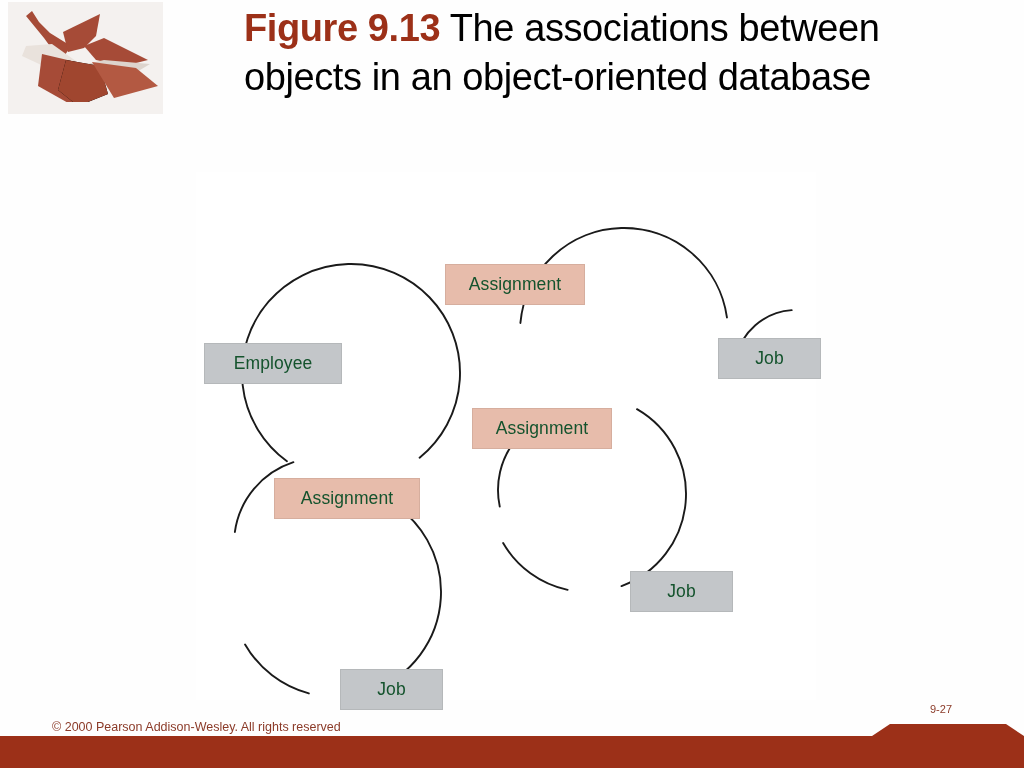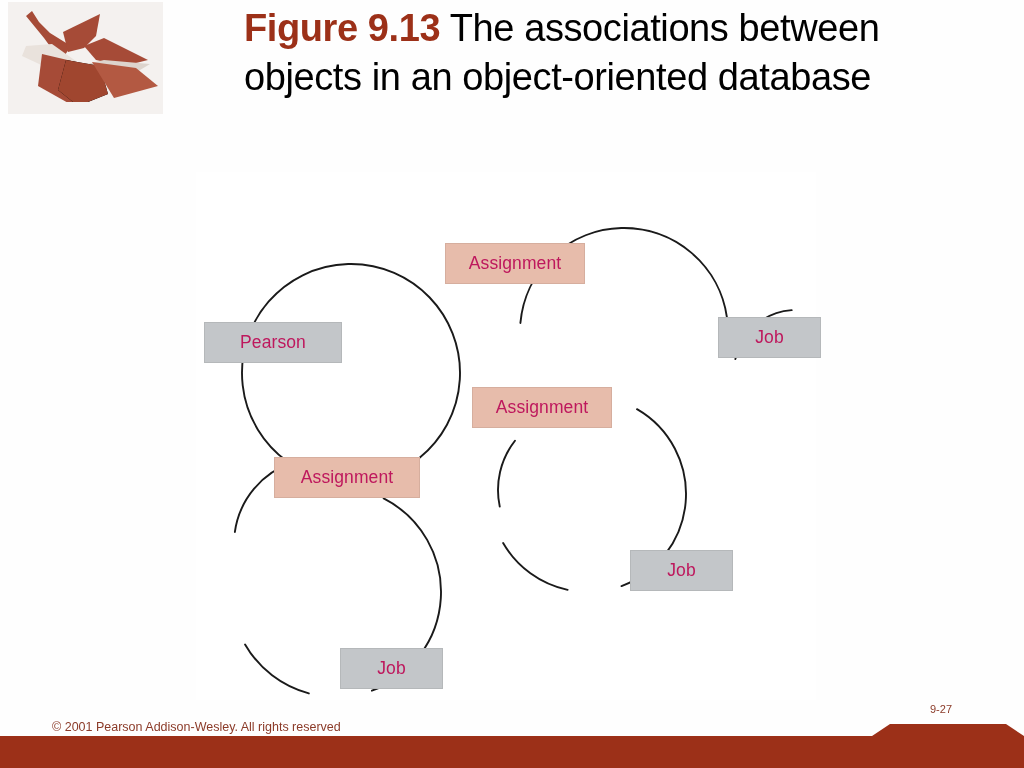--- a/index.html
+++ b/index.html
@@ -71,24 +71,25 @@
     height: 528px;
   }
 
   .node {
     position: absolute;
     box-sizing: border-box;
     display: flex;
     align-items: center;
     justify-content: center;
     font-size: 17.5px;
-    color: #be185d;
+    color: #14532d;
     letter-spacing: 0.1px;
     white-space: nowrap;
     border: 1px solid rgba(0,0,0,0.07);
+    margin-top: 21px;
   }
   .node.kind-assignment { background: #e7bcab; }
   .node.kind-entity     { background: #c3c6c9; }
 
   
   #copyright {
     position: absolute;
     left: 52px;
     top: 720px;
     font-size: 12.5px;
@@ -143,21 +144,21 @@
         <path d="M 539.35 187.11 A 62 62 0 0 1 595.68 138.15" fill="none" stroke="#1a1a1a" stroke-width="1.9" stroke-linecap="round"></path>
         <path d="M 38.84 360.03 A 86 86 0 0 1 97.42 290.21" fill="none" stroke="#1a1a1a" stroke-width="1.9" stroke-linecap="round"></path>
         <path d="M 187.67 326.44 A 105 105 0 0 1 175.91 518.67" fill="none" stroke="#1a1a1a" stroke-width="1.9" stroke-linecap="round"></path>
         <path d="M 112.82 521.42 A 105 105 0 0 1 49.07 472.50" fill="none" stroke="#1a1a1a" stroke-width="1.9" stroke-linecap="round"></path>
         <path d="M 441.00 237.13 A 98 98 0 0 1 425.52 414.09" fill="none" stroke="#1a1a1a" stroke-width="1.9" stroke-linecap="round"></path>
         <path d="M 371.62 417.86 A 98 98 0 0 1 307.13 371.00" fill="none" stroke="#1a1a1a" stroke-width="1.9" stroke-linecap="round"></path>
         <path d="M 303.75 334.63 A 80 80 0 0 1 318.96 268.75" fill="none" stroke="#1a1a1a" stroke-width="1.9" stroke-linecap="round"></path>
       </svg>
     <div id="node-layer">
         <div class="node kind-entity" style="left: 8px; top: 150px; width: 138px; height: 41px;">
-          <span>Pearson</span>
+          <span>Employee</span>
         </div>
         <div class="node kind-assignment" style="left: 249px; top: 71px; width: 140px; height: 41px;">
           <span>Assignment</span>
         </div>
         <div class="node kind-entity" style="left: 522px; top: 145px; width: 103px; height: 41px;">
           <span>Job</span>
         </div>
         <div class="node kind-assignment" style="left: 276px; top: 215px; width: 140px; height: 41px;">
           <span>Assignment</span>
         </div>
@@ -167,21 +168,21 @@
         <div class="node kind-entity" style="left: 434px; top: 378px; width: 103px; height: 41px;">
           <span>Job</span>
         </div>
         <div class="node kind-entity" style="left: 144px; top: 476px; width: 103px; height: 41px;">
           <span>Job</span>
         </div>
       </div>
   </div>
 
   <div id="page-number">9-27</div>
-  <div id="copyright">© 2001 Pearson Addison-Wesley. All rights reserved</div>
+  <div id="copyright">© 2000 Pearson Addison-Wesley. All rights reserved</div>
 
   <div id="bottom-bar">
     <svg viewBox="0 0 1024 46" preserveAspectRatio="none">
       <path d="M0 14 L872 14 L890 2 L1006 2 L1024 14 L1024 46 L0 46 Z" fill="#9c3018"></path>
     </svg>
   </div>
 
 </div>
 
 </body></html>

